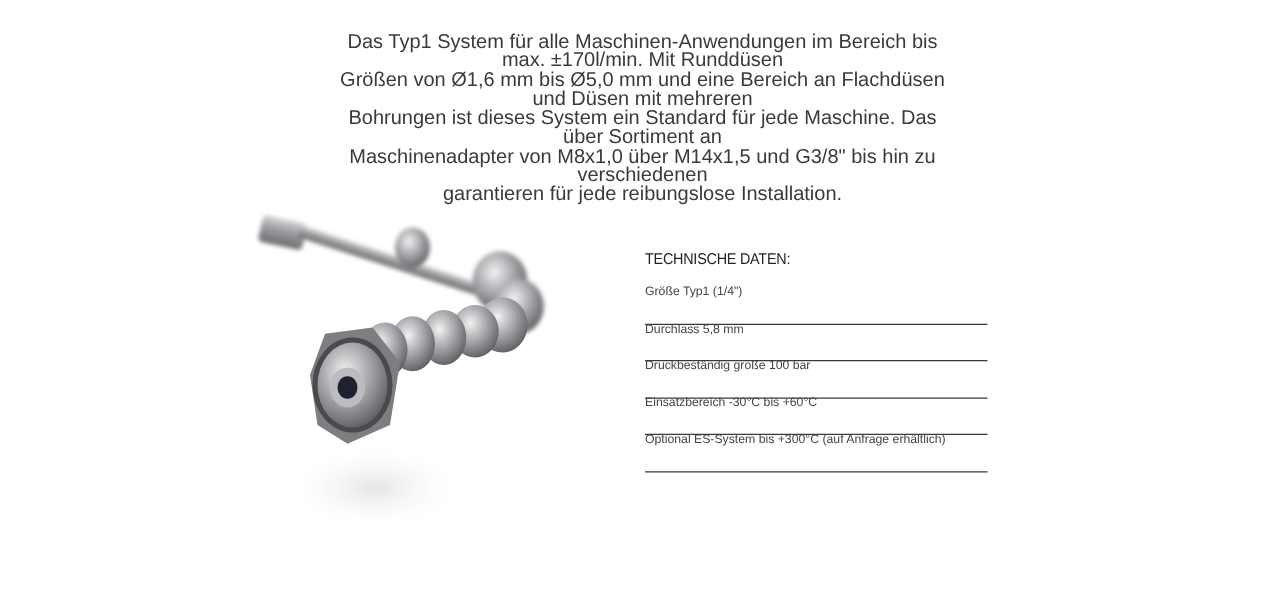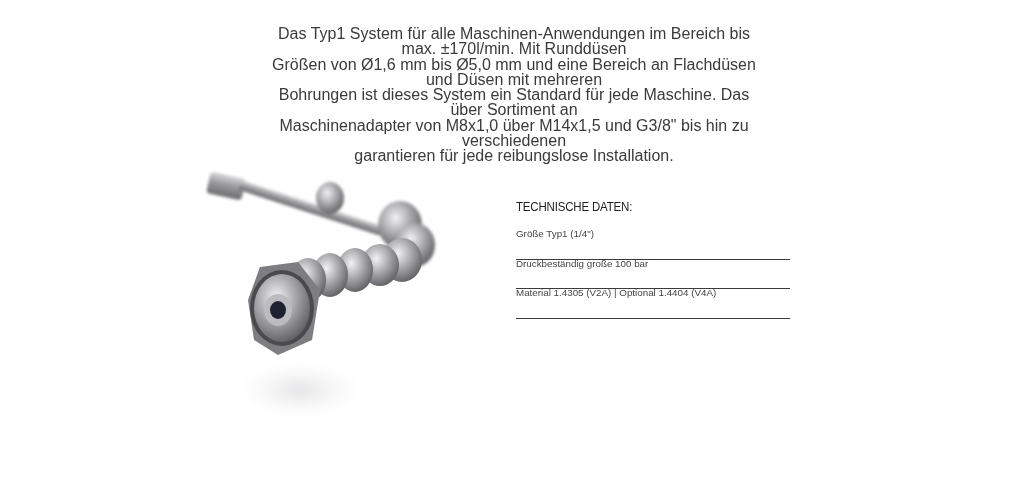--- a/index.html
+++ b/index.html
@@ -89,18 +89,24 @@
     <ellipse cx="88" cy="160" rx="8" ry="9" fill="#1e2230"></ellipse>
   </svg>
 </div>
 
 <div class="specs">
   <div class="specs-title">TECHNISCHE DATEN:</div>
   <div class="spec-row">
       <span>Größe Typ1 (1/4")</span>
     </div>
   <div class="spec-row">
+      <span>Durchlass 5,8 mm</span>
+    </div>
+  <div class="spec-row">
       <span>Druckbeständig große 100 bar</span>
     </div>
   <div class="spec-row">
-      <span>Material 1.4305 (V2A) | Optional 1.4404 (V4A)</span>
+      <span>Einsatzbereich -30°C bis +60°C</span>
+    </div>
+  <div class="spec-row">
+      <span>Optional ES-System bis +300°C (auf Anfrage erhältlich)</span>
     </div>
 </div>
 
 </body></html>

